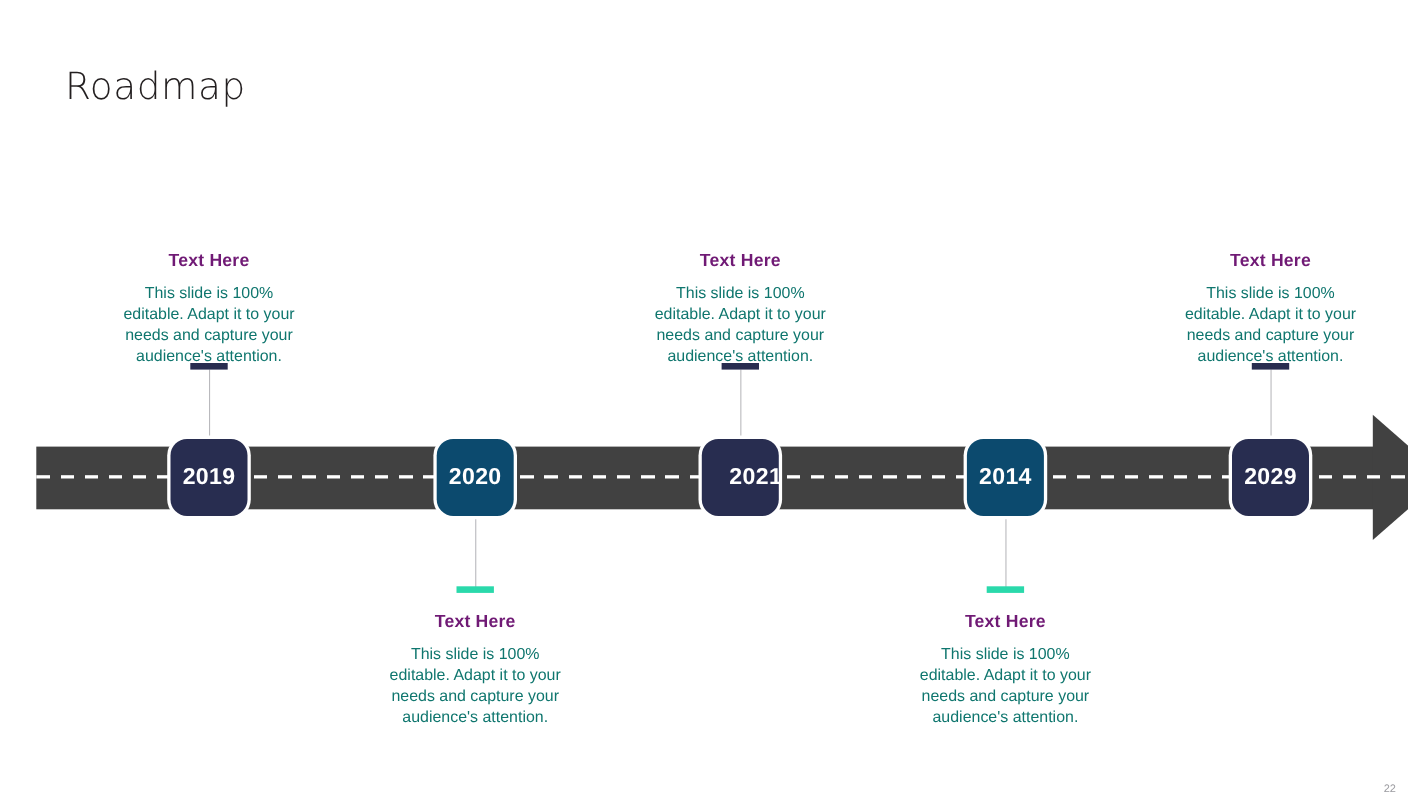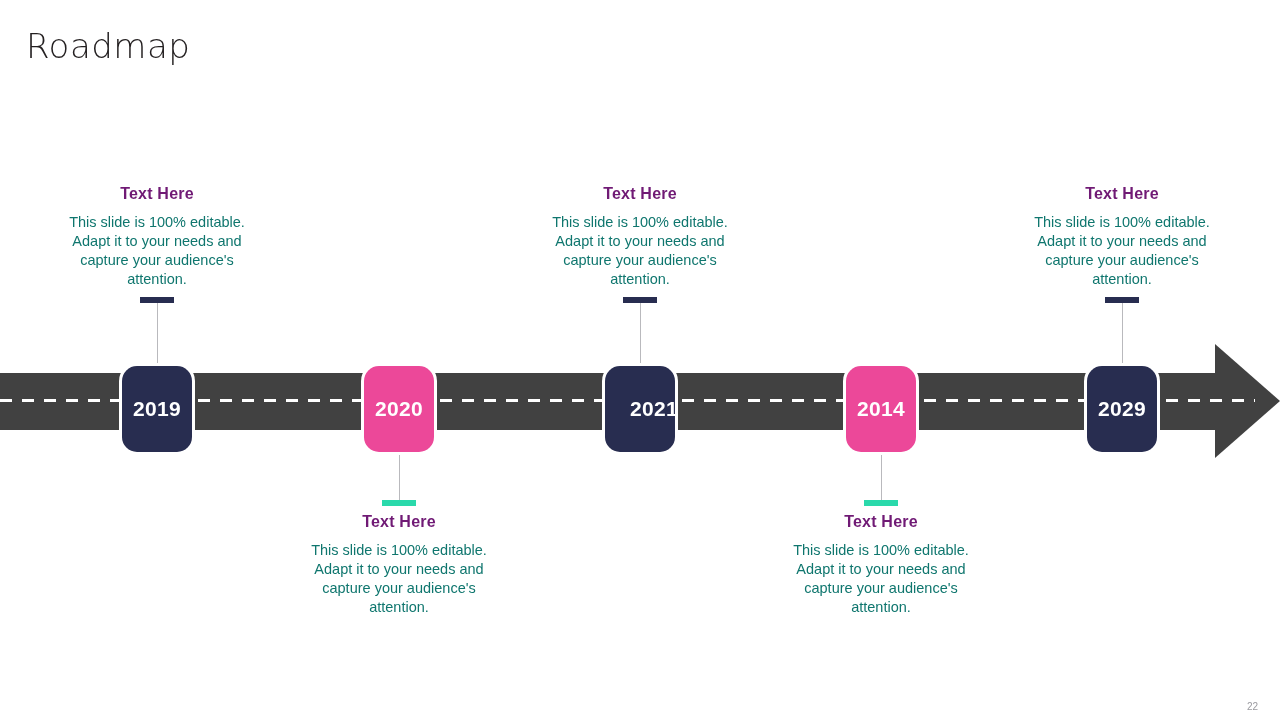--- a/index.html
+++ b/index.html
@@ -1,15 +1,15 @@
 <!DOCTYPE html>
 <html><head>
 <meta charset="utf-8">
 <style>
-  * { margin: 0; padding: 0; box-sizing: border-box; }
+  * { margin: 11px; padding: 0; box-sizing: border-box; }
 
   html, body {
     width: 1280px;
     height: 720px;
     background: #ffffff;
     overflow: hidden;
   }
 
   body {
     font-family: "Liberation Sans", sans-serif;
@@ -61,35 +61,35 @@
     height: 0;
     border-top: 57px solid transparent;
     border-bottom: 57px solid transparent;
     border-left: 65px solid #414141;
   }
 
   
   .milestone-box {
     position: absolute;
     width: 70px;
-    height: 86px;
+    height: 70px;
     top: 366px;
     border-radius: 15px;
     display: flex;
     align-items: center;
     justify-content: center;
     color: #ffffff;
     font-size: 21px;
     font-weight: bold;
     letter-spacing: 0.3px;
     z-index: 5;
     box-shadow: 0 0 0 3px #ffffff;
   }
   .milestone-box.navy { background: #282d50; }
-  .milestone-box.teal { background: #ec4899; }
+  .milestone-box.teal { background: #0c4a6e; }
 
   
   .connector {
     position: absolute;
     width: 1px;
     background: #b9b9bd;
     z-index: 1;
   }
 
   

